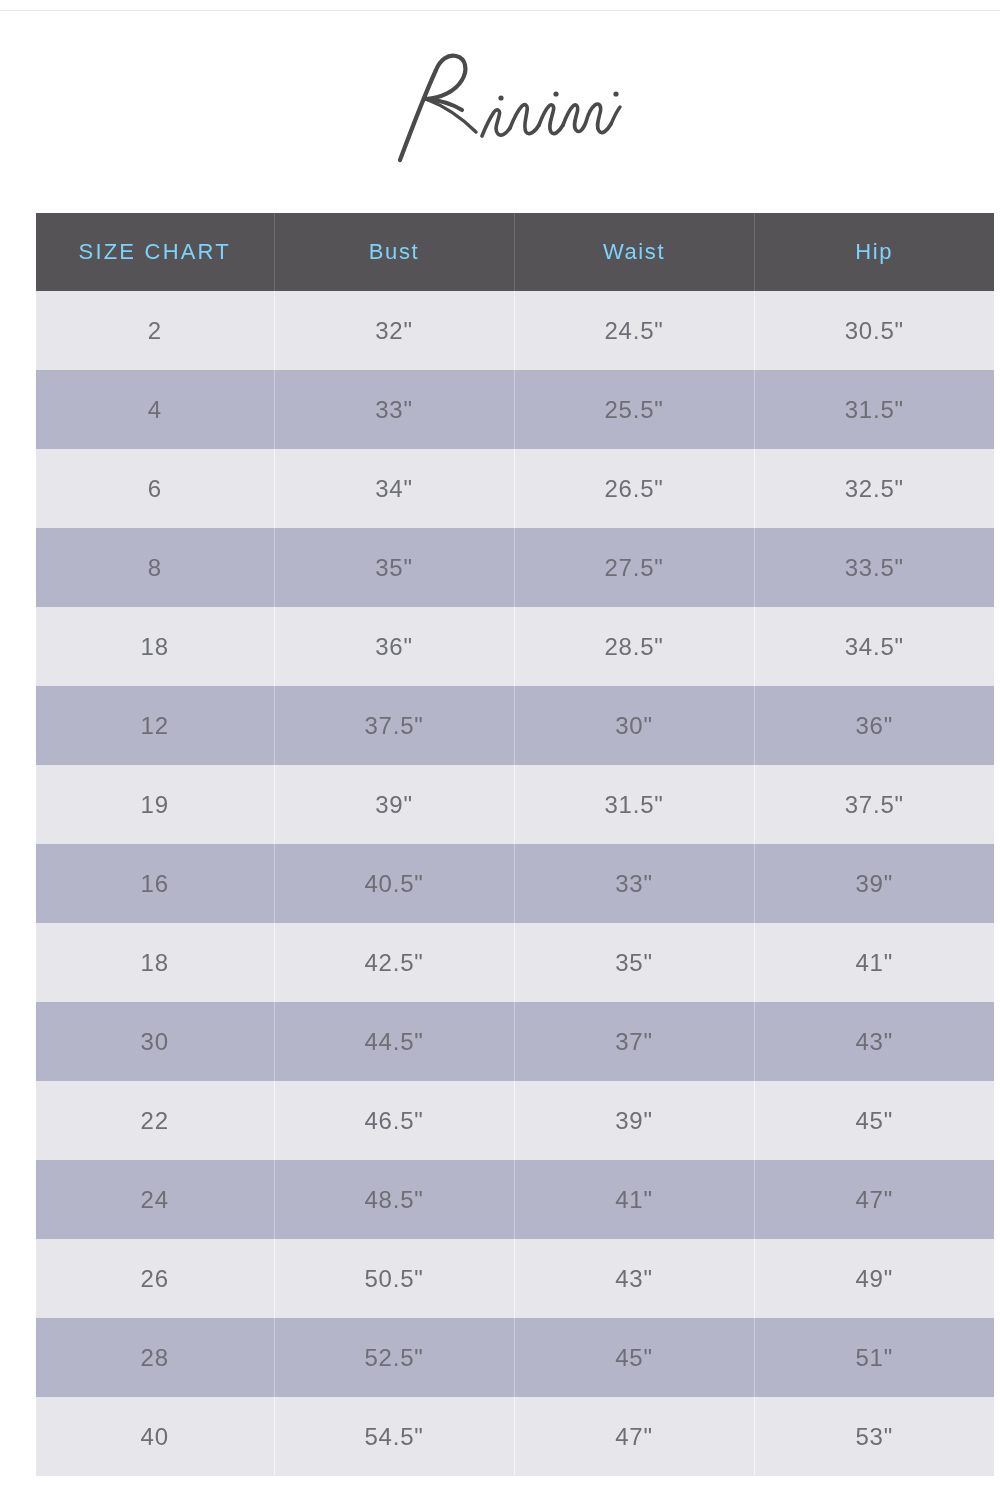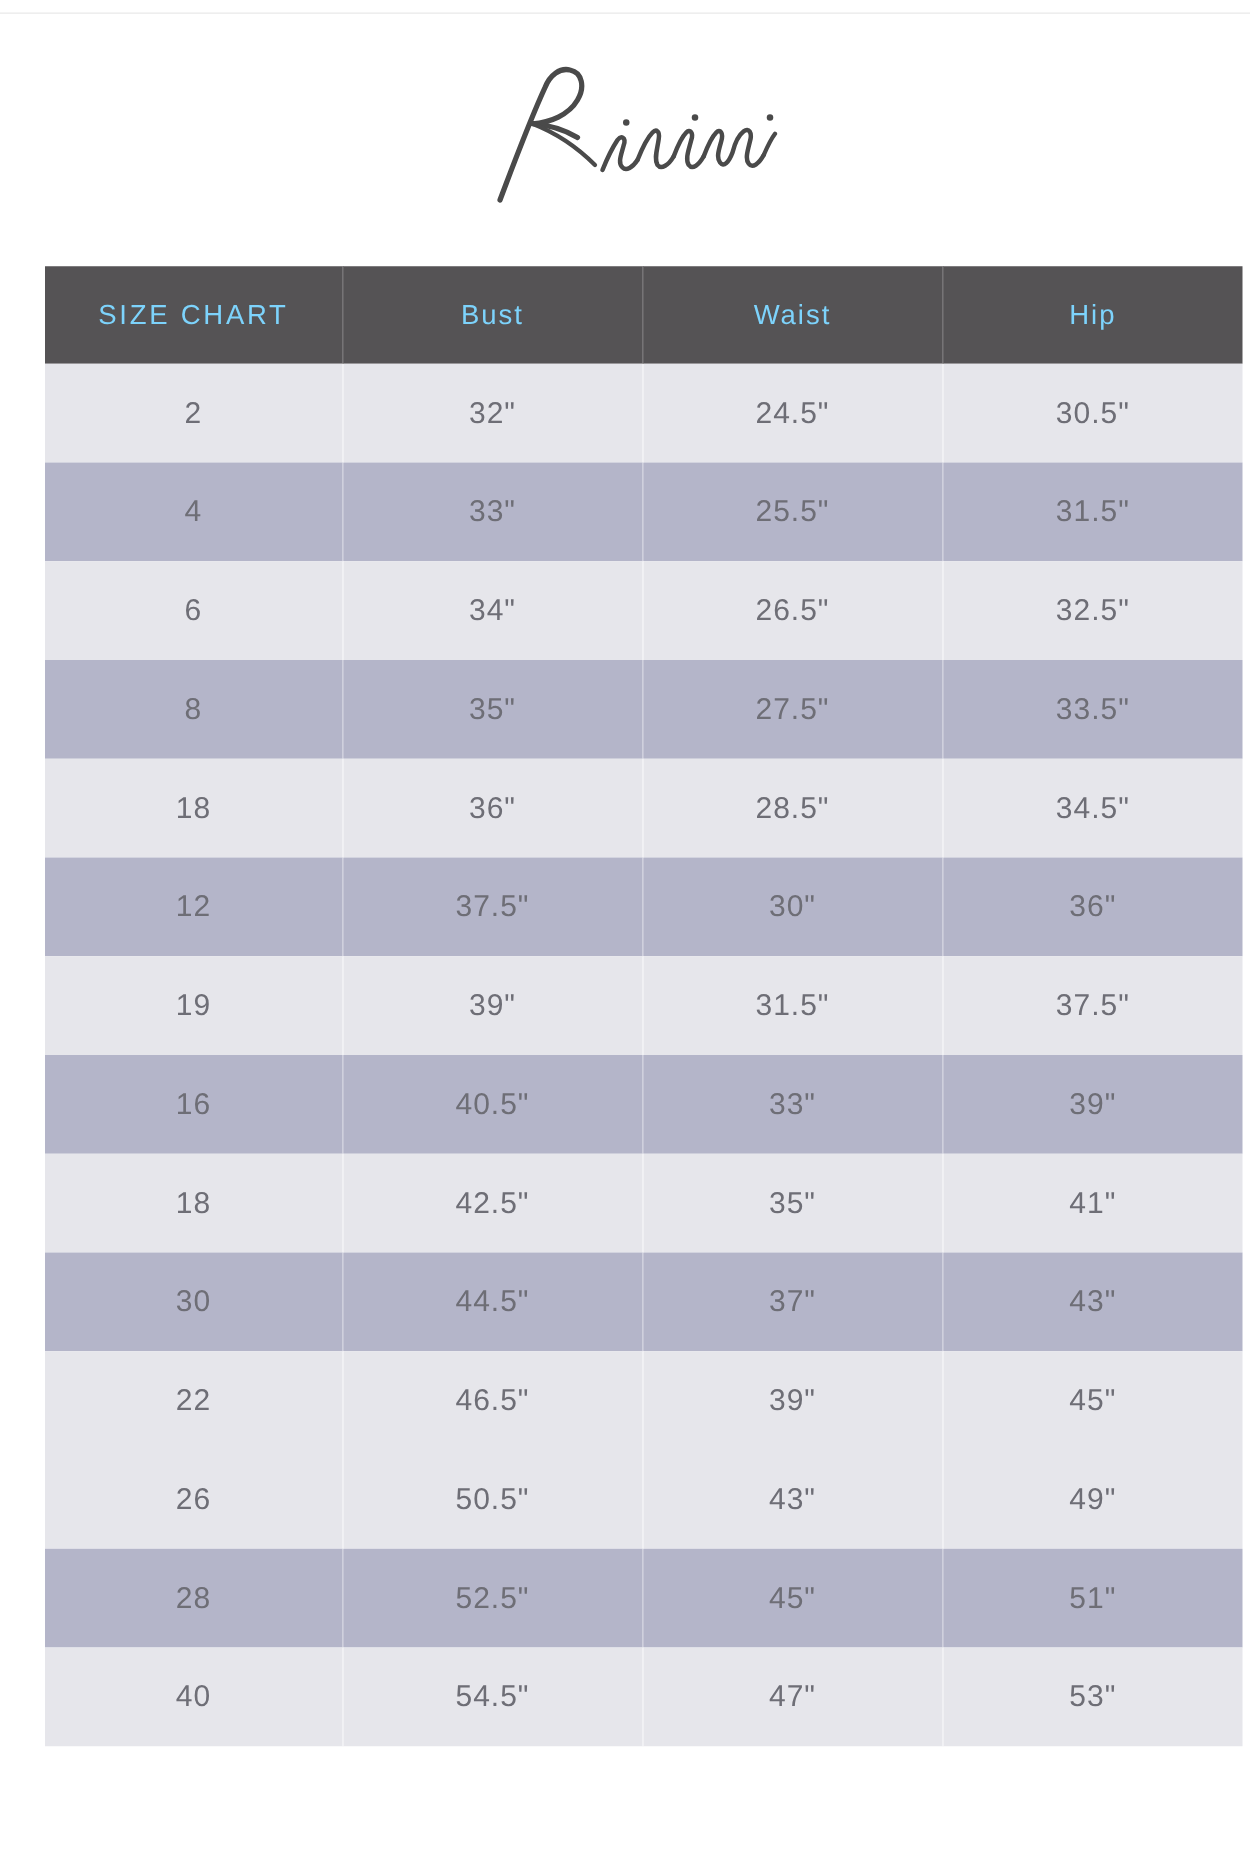--- a/index.html
+++ b/index.html
@@ -209,20 +209,26 @@
         <td>44.5"</td>
         <td>37"</td>
         <td>43"</td>
       </tr>
       <tr class="row-light">
         <td>22</td>
         <td>46.5"</td>
         <td>39"</td>
         <td>45"</td>
       </tr>
+      <tr class="row-dark">
+        <td>24</td>
+        <td>48.5"</td>
+        <td>41"</td>
+        <td>47"</td>
+      </tr>
       <tr class="row-light">
         <td>26</td>
         <td>50.5"</td>
         <td>43"</td>
         <td>49"</td>
       </tr>
       <tr class="row-dark">
         <td>28</td>
         <td>52.5"</td>
         <td>45"</td>

